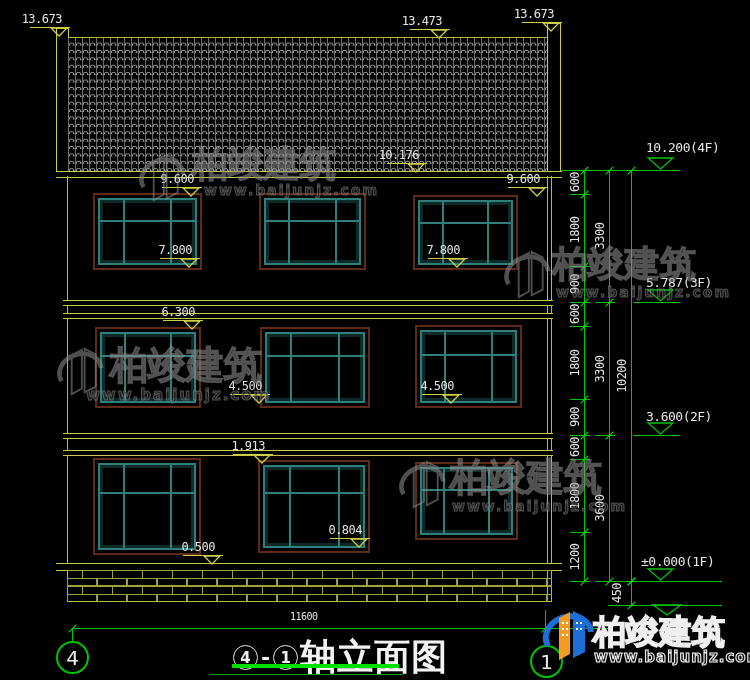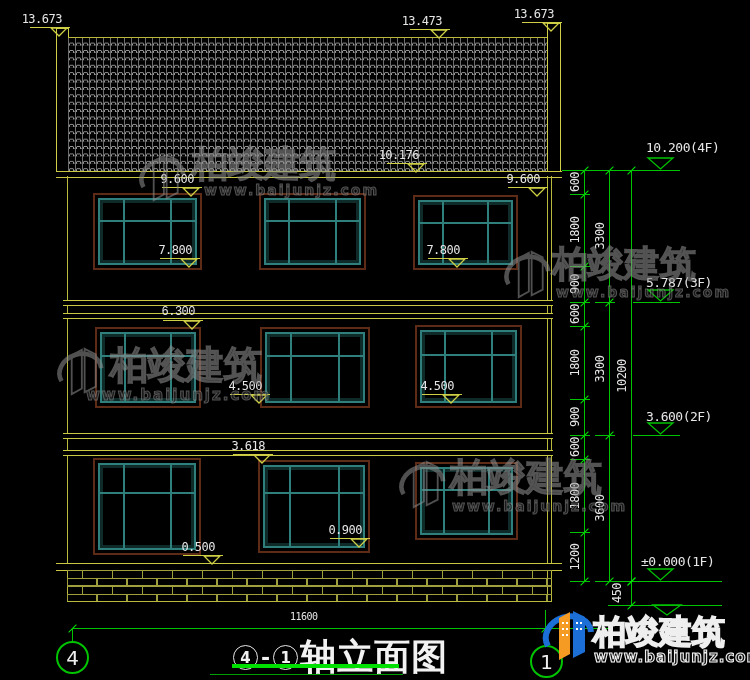--- a/index.html
+++ b/index.html
@@ -176,46 +176,46 @@
       <div class="lm-text" style="left: 122px; top: 243px; width: 70px; text-align: right;">7.800</div>
       <div style="position: absolute; left: 160px; top: 258px; width: 40px; height: 1px; background: rgb(207, 207, 69);"></div>
       <svg width="18" height="9" style="left: 180px; top: 259px; position: absolute;">
         <polygon points="1,0 17,0 9,8" fill="none" stroke="#cfcf45" stroke-width="1.3"></polygon>
       </svg>
       <div class="lm-text" style="left: 390px; top: 243px; width: 70px; text-align: right;">7.800</div>
       <div style="position: absolute; left: 428px; top: 258px; width: 40px; height: 1px; background: rgb(207, 207, 69);"></div>
       <svg width="18" height="9" style="left: 448px; top: 259px; position: absolute;">
         <polygon points="1,0 17,0 9,8" fill="none" stroke="#cfcf45" stroke-width="1.3"></polygon>
       </svg>
-      <div class="lm-text" style="left: 125px; top: 305px; width: 70px; text-align: right; font-family: Liberation Mono, monospace;">6.300</div>
+      <div class="lm-text" style="left: 125px; top: 305px; width: 70px; text-align: right;">6.300</div>
       <div style="position: absolute; left: 163px; top: 320px; width: 40px; height: 1px; background: rgb(207, 207, 69);"></div>
       <svg width="18" height="9" style="left: 183px; top: 321px; position: absolute;">
         <polygon points="1,0 17,0 9,8" fill="none" stroke="#cfcf45" stroke-width="1.3"></polygon>
       </svg>
       <div class="lm-text" style="left: 192px; top: 379px; width: 70px; text-align: right;">4.500</div>
       <div style="position: absolute; left: 230px; top: 394px; width: 40px; height: 1px; background: rgb(207, 207, 69);"></div>
       <svg width="18" height="9" style="left: 250px; top: 395px; position: absolute;">
         <polygon points="1,0 17,0 9,8" fill="none" stroke="#cfcf45" stroke-width="1.3"></polygon>
       </svg>
       <div class="lm-text" style="left: 384px; top: 379px; width: 70px; text-align: right;">4.500</div>
       <div style="position: absolute; left: 422px; top: 394px; width: 40px; height: 1px; background: rgb(207, 207, 69);"></div>
       <svg width="18" height="9" style="left: 442px; top: 395px; position: absolute;">
         <polygon points="1,0 17,0 9,8" fill="none" stroke="#cfcf45" stroke-width="1.3"></polygon>
       </svg>
-      <div class="lm-text" style="left: 195px; top: 439px; width: 70px; text-align: right;">3.618</div>
+      <div class="lm-text" style="left: 195px; top: 439px; width: 70px; text-align: right;">1.913</div>
       <div style="position: absolute; left: 233px; top: 454px; width: 40px; height: 1px; background: rgb(207, 207, 69);"></div>
       <svg width="18" height="9" style="left: 253px; top: 455px; position: absolute;">
         <polygon points="1,0 17,0 9,8" fill="none" stroke="#cfcf45" stroke-width="1.3"></polygon>
       </svg>
       <div class="lm-text" style="left: 145px; top: 540px; width: 70px; text-align: right;">0.500</div>
       <div style="position: absolute; left: 183px; top: 555px; width: 40px; height: 1px; background: rgb(207, 207, 69);"></div>
       <svg width="18" height="9" style="left: 203px; top: 556px; position: absolute;">
         <polygon points="1,0 17,0 9,8" fill="none" stroke="#cfcf45" stroke-width="1.3"></polygon>
       </svg>
-      <div class="lm-text" style="left: 292px; top: 523px; width: 70px; text-align: right;">0.900</div>
+      <div class="lm-text" style="left: 292px; top: 523px; width: 70px; text-align: right;">0.804</div>
       <div style="position: absolute; left: 330px; top: 538px; width: 40px; height: 1px; background: rgb(207, 207, 69);"></div>
       <svg width="18" height="9" style="left: 350px; top: 539px; position: absolute;">
         <polygon points="1,0 17,0 9,8" fill="none" stroke="#cfcf45" stroke-width="1.3"></polygon>
       </svg>
       <div class="lm-text" style="left: 646px; top: 140px; font-size: 13px;">10.200(4F)</div>
       <svg width="27" height="12" style="left: 647px; top: 158px; position: absolute;">
         <polygon points="1,0 26,0 13.5,11" fill="none" stroke="#00c400" stroke-width="1.3"></polygon>
       </svg>
       <div class="gline" style="left: 633px; top: 170px; width: 47px; height: 1px;"></div>
       <div class="lm-text" style="left: 646px; top: 275px; font-size: 13px;">5.787(3F)</div>

